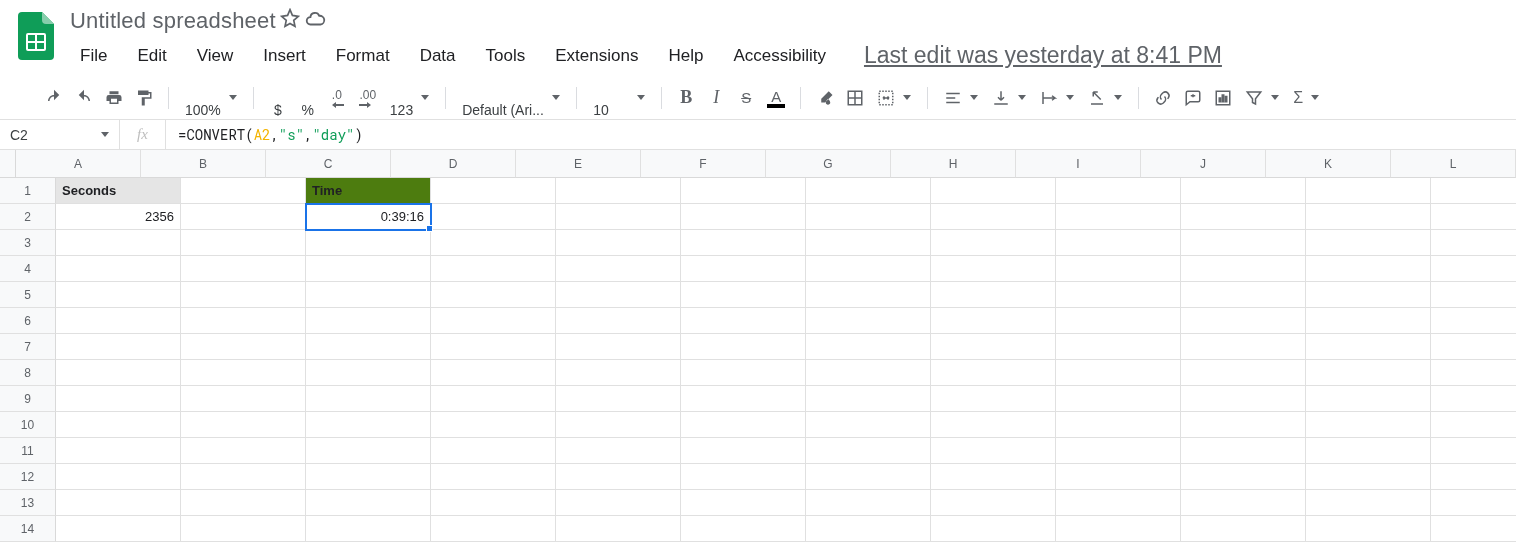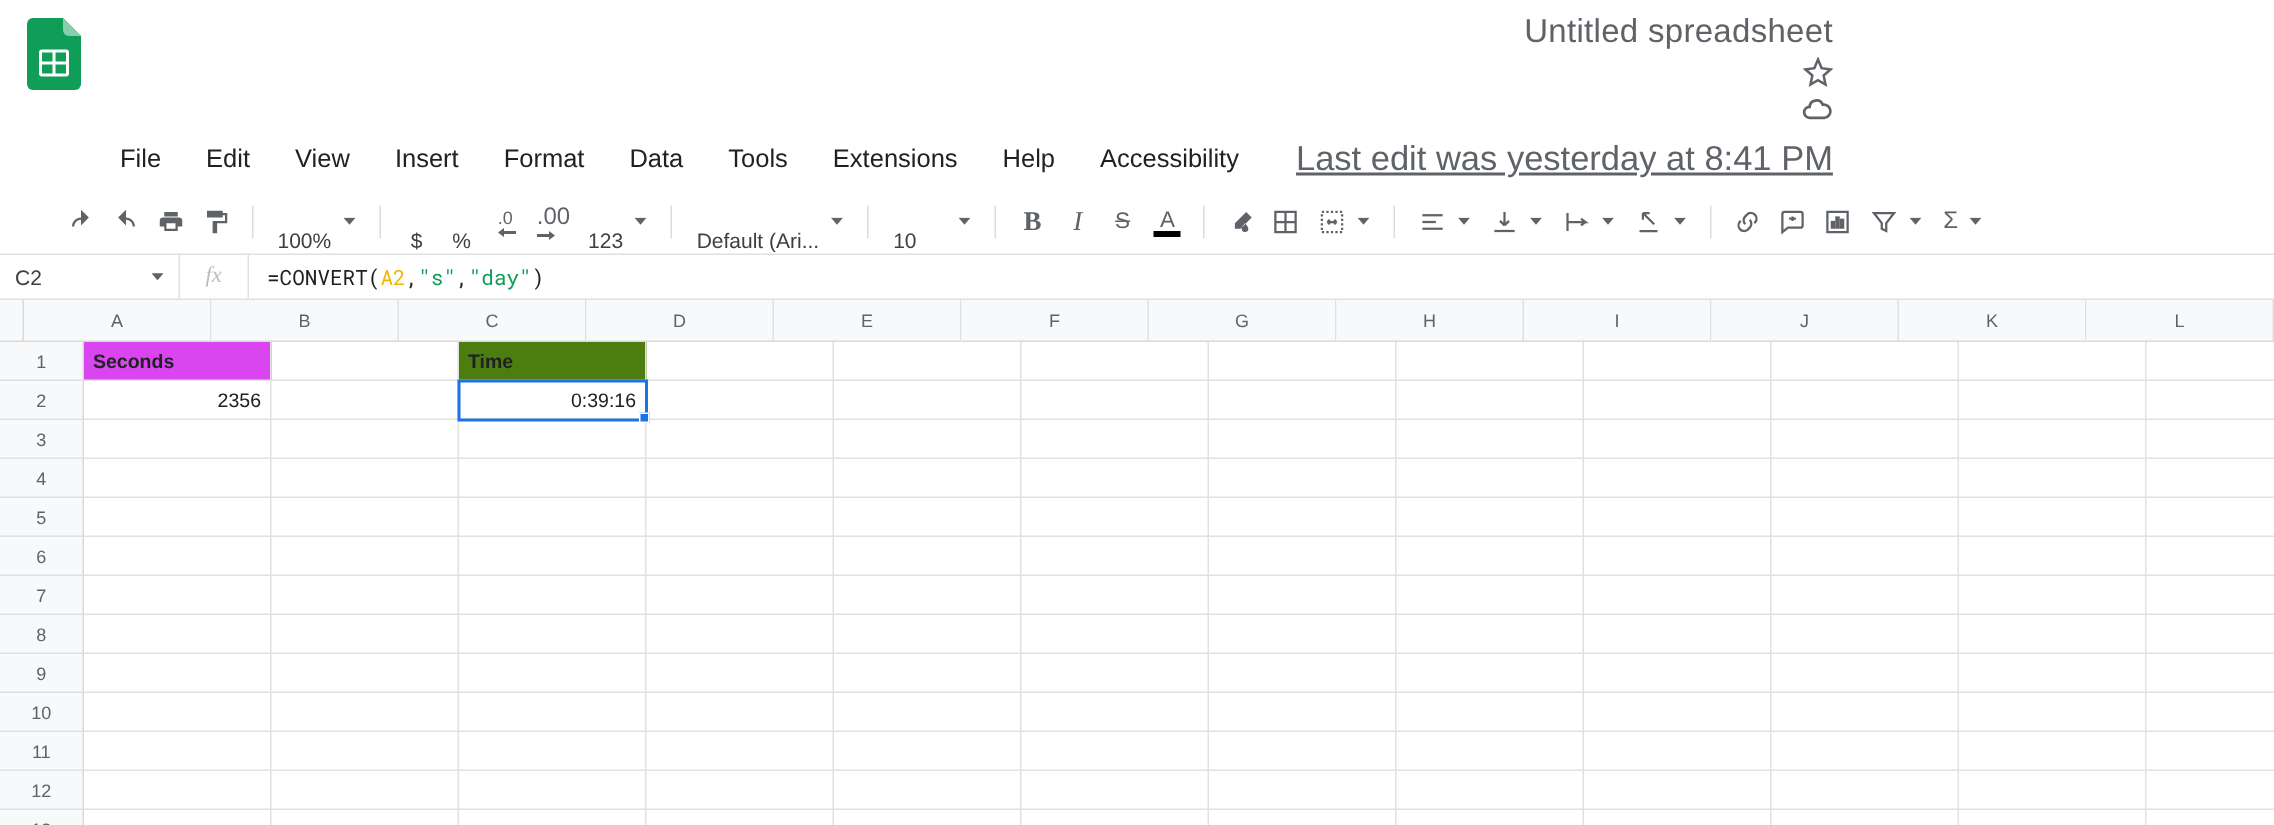--- a/index.html
+++ b/index.html
@@ -3,21 +3,21 @@
 <meta charset="utf-8">
 <style>
   * { box-sizing: border-box; margin: 0; padding: 0; }
   html, body { width: 1516px; height: 550px; font-family: Arial, "Helvetica Neue", sans-serif; background: #fff; color: #202124; overflow: hidden; }
   svg { display: block; }
 
   
   .titlebar { display: flex; align-items: flex-start; padding: 8px 0 0 18px; }
   .logo-box { margin-right: 16px; margin-top: 4px; }
   .title-block { display: flex; flex-direction: column; }
-  .title-row { display: flex; align-items: flex-end; gap: 4px; flex-direction: column; }
+  .title-row { display: flex; align-items: flex-start; gap: 4px; }
   .doc-title { font-size: 22px; color: #5f6368; letter-spacing: .2px; }
   .title-icon { color: #5f6368; cursor: pointer; }
   .menubar { display: flex; gap: 10px; margin-top: 8px; }
   .menu-item { font-size: 17px; color: #202124; padding: 4px 10px; border-radius: 4px; cursor: pointer; }
   .last-edit { font-size: 23px; color: #5f6368; text-decoration: underline; margin-left: 18px; cursor: pointer; }
 
   
   .toolbar { display: flex; align-items: center; height: 44px; border-bottom: 1px solid #e0e0e0; padding: 0 8px 0 40px; margin-top: 6px; gap: 2px; }
   .tb-btn, .tb-drop { display: flex; align-items: center; justify-content: center; height: 28px; min-width: 28px; padding: 0 4px; border-radius: 2px; color: #5f6368; cursor: pointer; font-size: 14px; }
   .tb-drop { gap: 6px; padding: 0 6px; }
@@ -44,21 +44,21 @@
   .tok-punc { color: #202124; }
   .corner { width: 56px; height: 28px; background: #f8f9fa; border-right: 1px solid #d9d9d9; border-bottom: 1px solid #d9d9d9; }
   .col-headers { display: flex; }
   .col-h { height: 28px; background: #f8f9fa; border-right: 1px solid #e0e0e0; border-bottom: 1px solid #d9d9d9; display: flex; align-items: center; justify-content: center; font-size: 12px; color: #5f6368; cursor: cell; }
   .row-headers { display: flex; flex-direction: column; }
   .row-h { width: 56px; height: 26px; background: #f8f9fa; border-right: 1px solid #d9d9d9; border-bottom: 1px solid #e0e0e0; display: flex; align-items: center; justify-content: center; font-size: 12px; color: #5f6368; cursor: cell; }
   .cells { position: relative; }
   .cell-row { display: flex; }
   .cell { height: 26px; border-right: 1px solid #e0e0e0; border-bottom: 1px solid #e0e0e0; font-size: 13px; padding: 0 6px; display: flex; align-items: center; cursor: cell; position: relative; }
   .right { justify-content: flex-end; }
-  .hdr-a { background: #d946ef; font-weight: 700; }
+  .hdr-a { background: #e5e5e5; font-weight: 700; }
   .hdr-c { background: #4d7c0f; font-weight: 700; }
   .selected { outline: 2px solid #1a73e8; outline-offset: -1px; z-index: 2; }
   .sel-handle { position: absolute; right: -3px; bottom: -3px; width: 7px; height: 7px; background: #1a73e8; border: 1px solid #fff; z-index: 3; }
 
   
   .cA{width:125px}.cB{width:125px}.cC{width:125px}.cD{width:125px}.cE{width:125px}.cF{width:125px}.cG{width:125px}.cH{width:125px}.cI{width:125px}.cJ{width:125px}.cK{width:125px}.cL{width:125px}
 </style>
 </head>
 <body>
 
@@ -140,21 +140,21 @@
     </div>
   <div class="tb-btn">
       <span class="tb-text">%</span>
     </div>
   <div class="tb-btn">
       <span style="font-size:12px">.0<br><svg width="12" height="6" viewBox="0 0 12 6" fill="currentColor">
           <path d="M0 3l4-3v2h8v2H4v2z"></path>
         </svg></span>
     </div>
   <div class="tb-btn">
-      <span style="font-size:16px">.00<br><svg width="12" height="6" viewBox="0 0 12 6" fill="currentColor">
+      <span style="font-size:12px">.00<br><svg width="12" height="6" viewBox="0 0 12 6" fill="currentColor">
           <path d="M12 3L8 0v2H0v2h8v2z"></path>
         </svg></span>
     </div>
   <div class="tb-drop">
       <span class="tb-text">123</span>
       <span class="caret">
         <svg viewBox="0 0 10 6" fill="currentColor">
           <path d="M0 0l5 6 5-6z"></path>
         </svg>
       </span>

